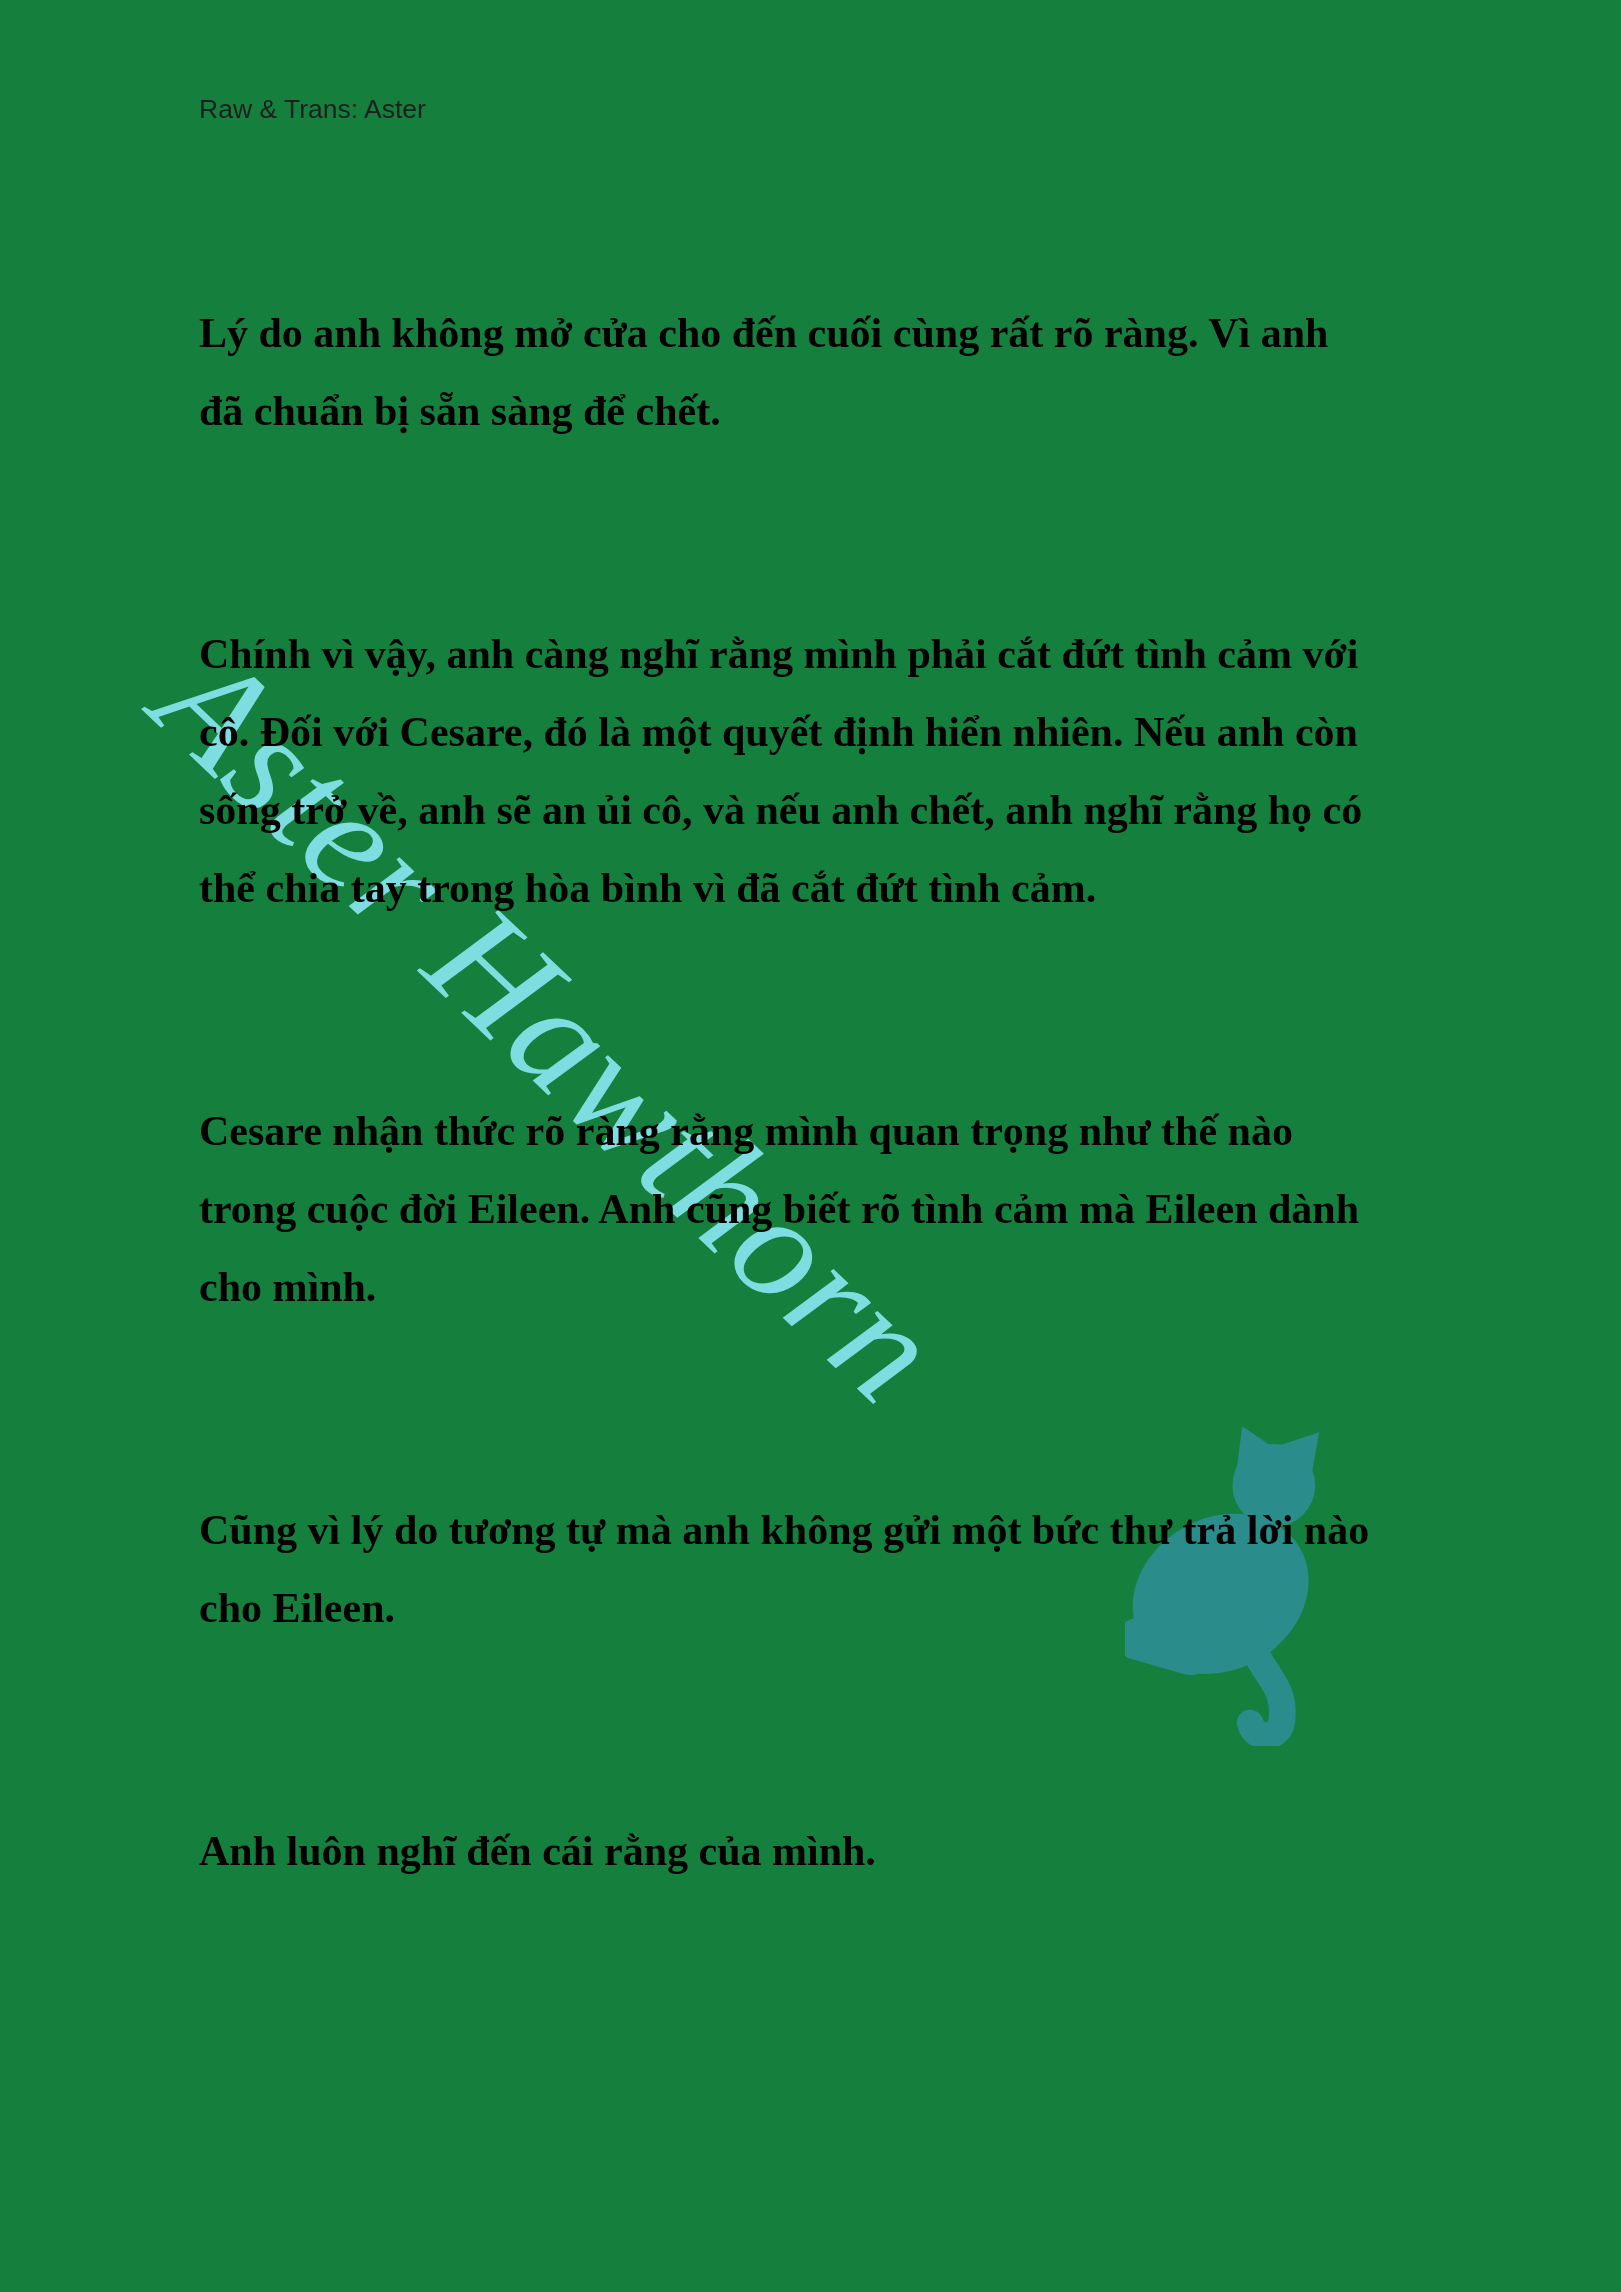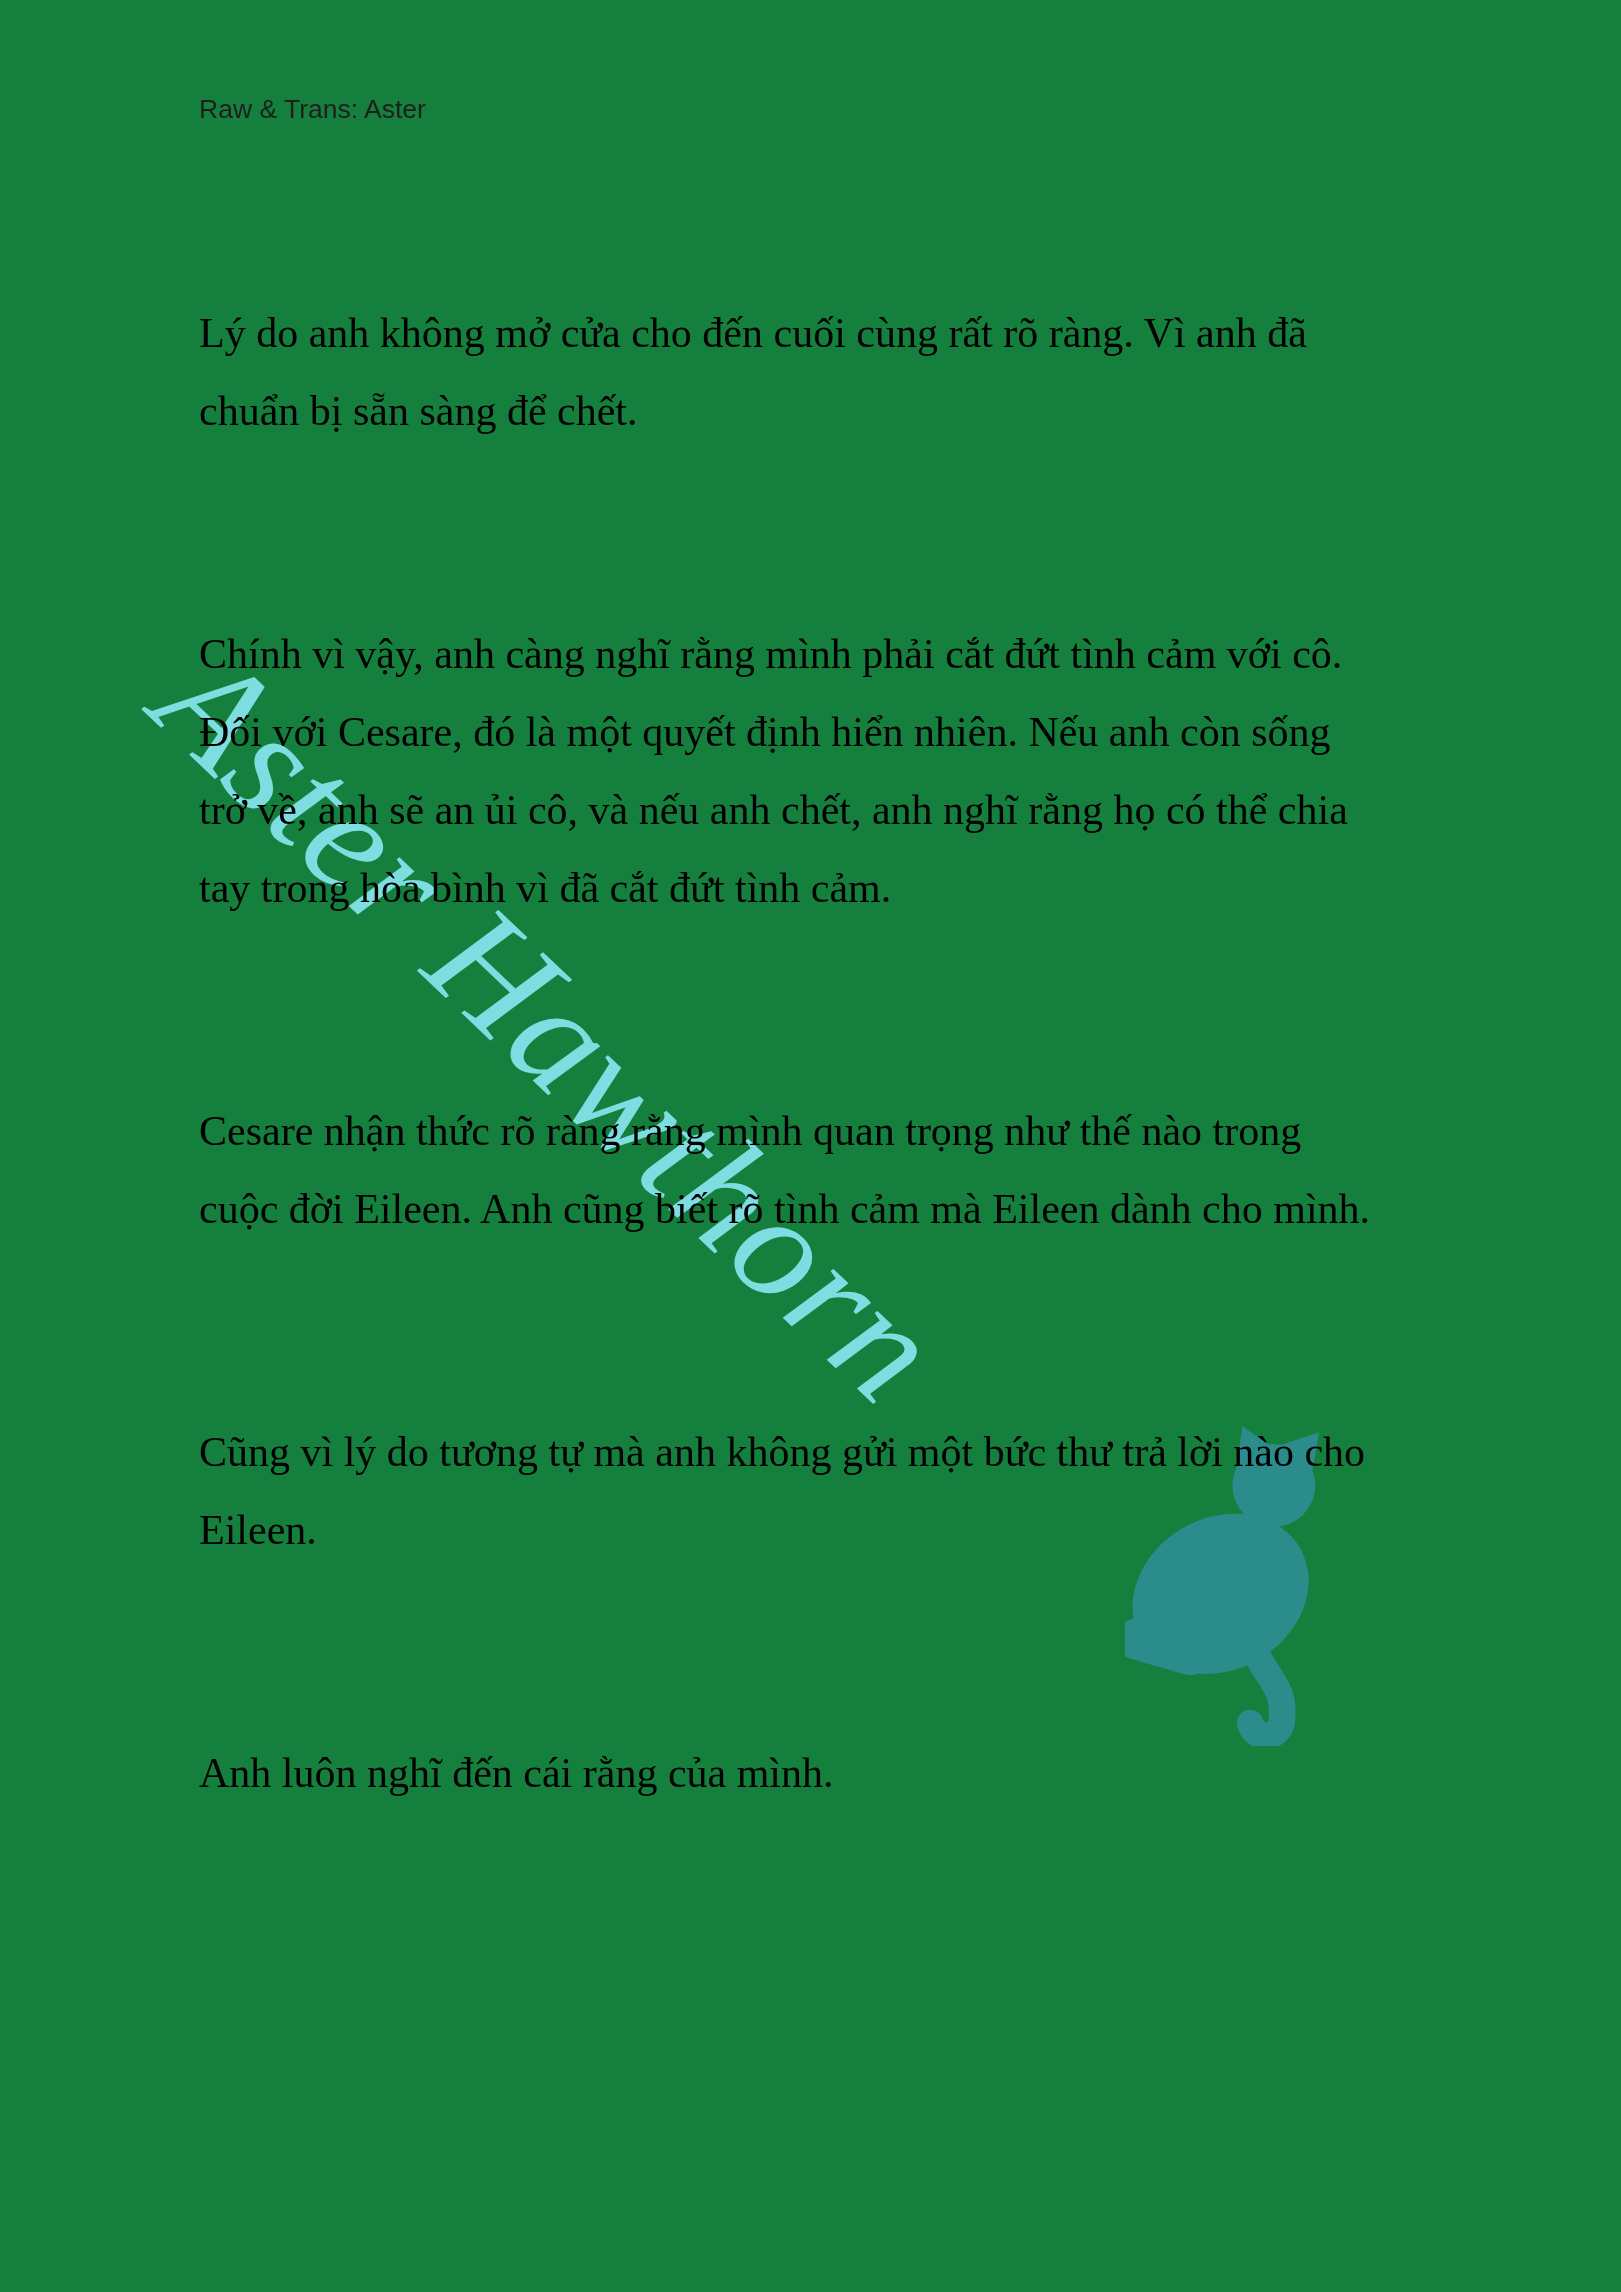--- a/index.html
+++ b/index.html
@@ -34,20 +34,21 @@
     transform-origin: 0 0;
     white-space: nowrap;
     user-select: none;
   }
   .content {
     position: absolute;
     left: 199px;
     top: 294px;
     width: 1184px;
     z-index: 2;
+    font-weight: bold;
   }
   .content p {
     margin: 0 0 165px 0;
     font-size: 42px;
     line-height: 78px;
     color: #000000;
     text-align: left;
   }
   .cat {
     position: absolute;

